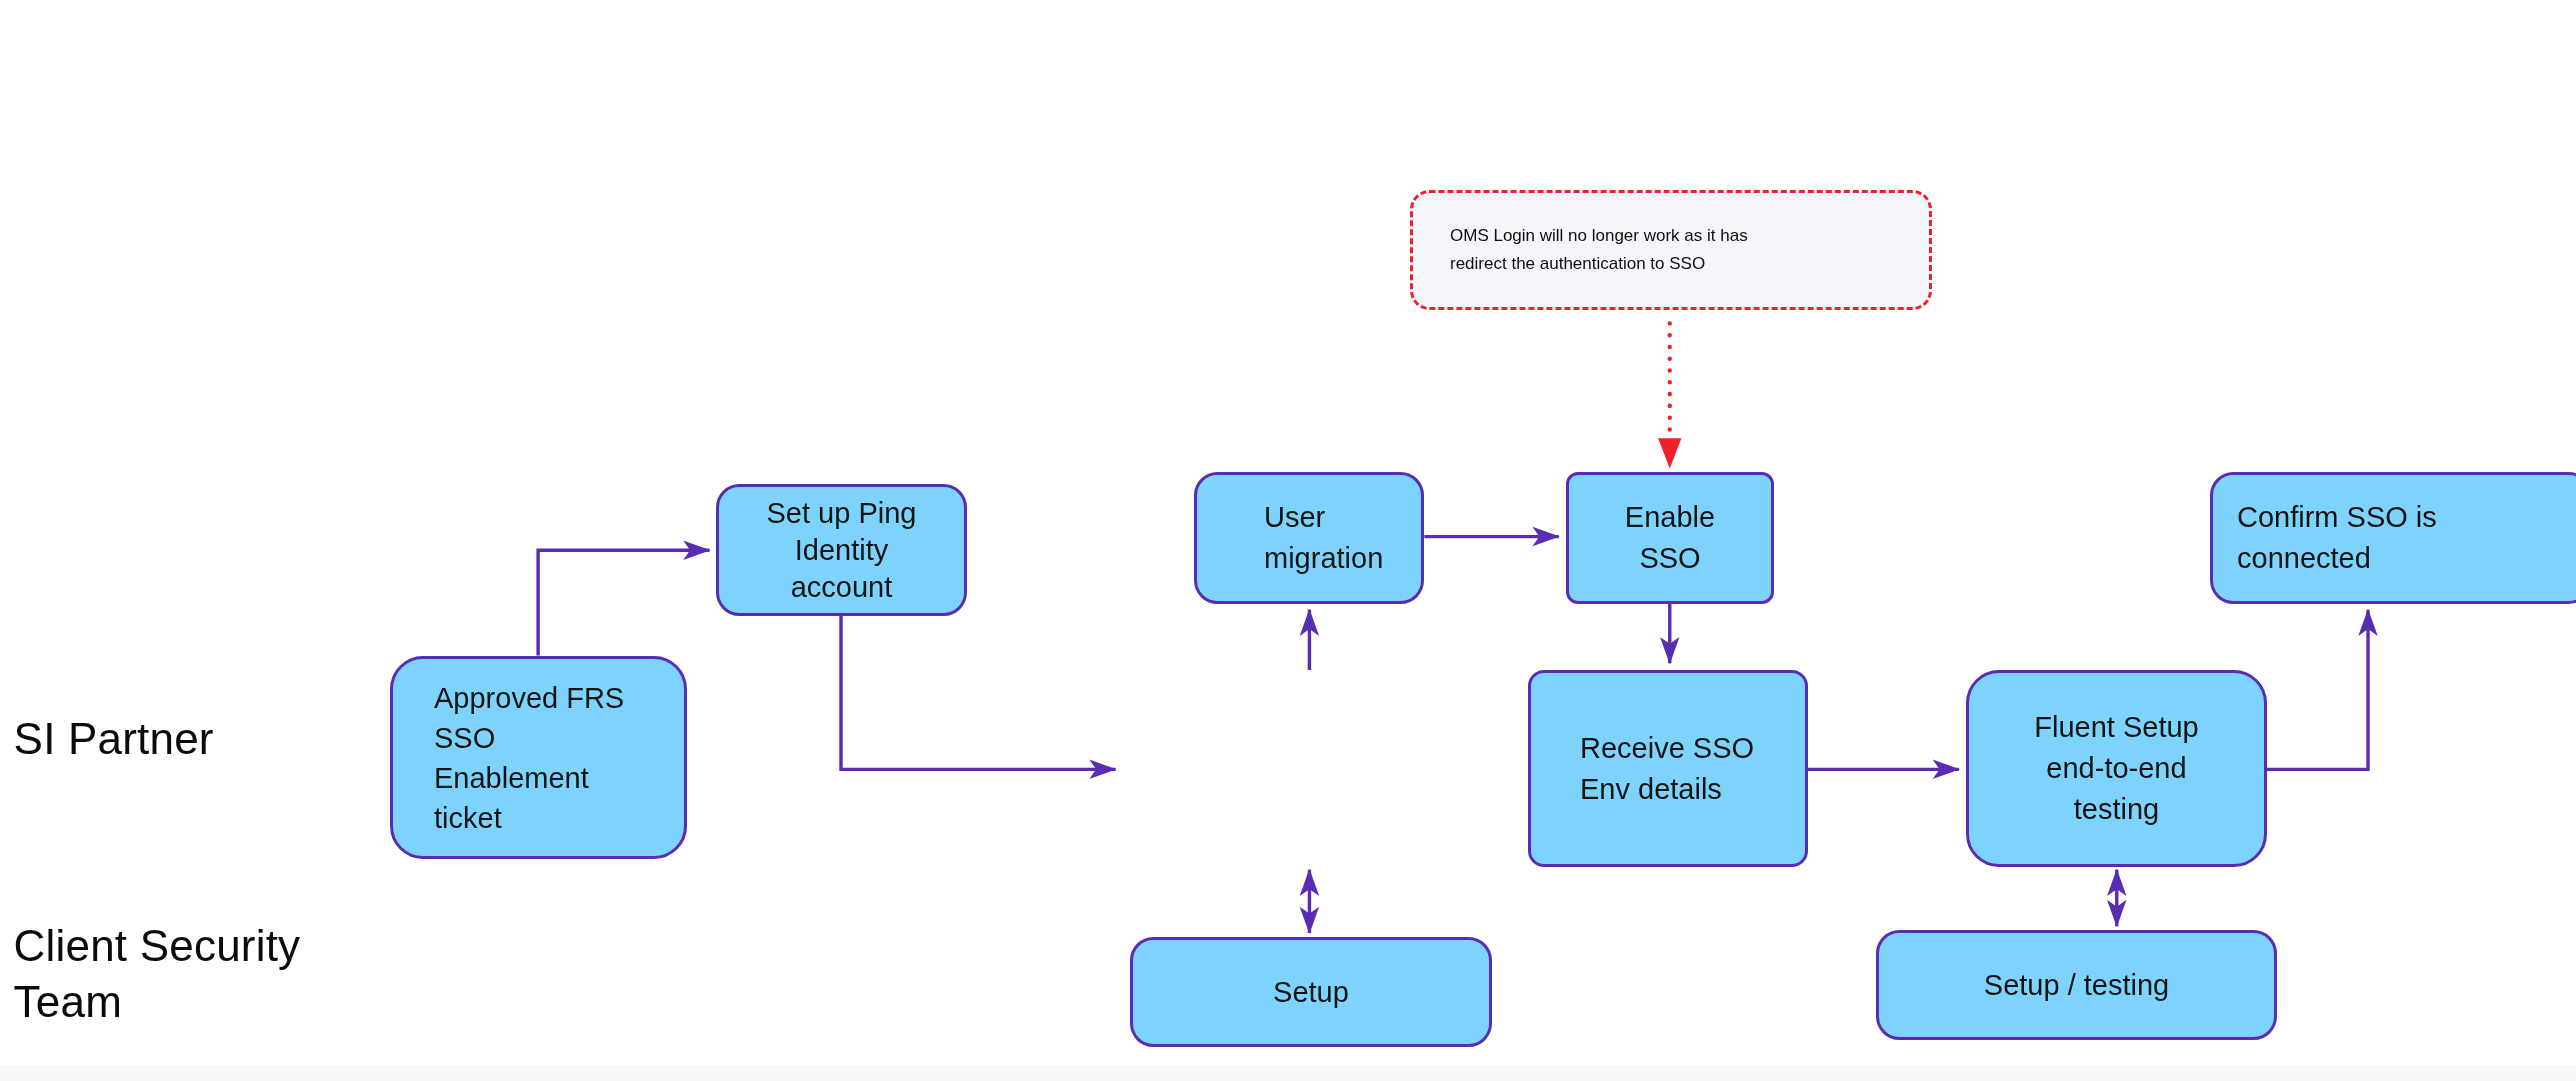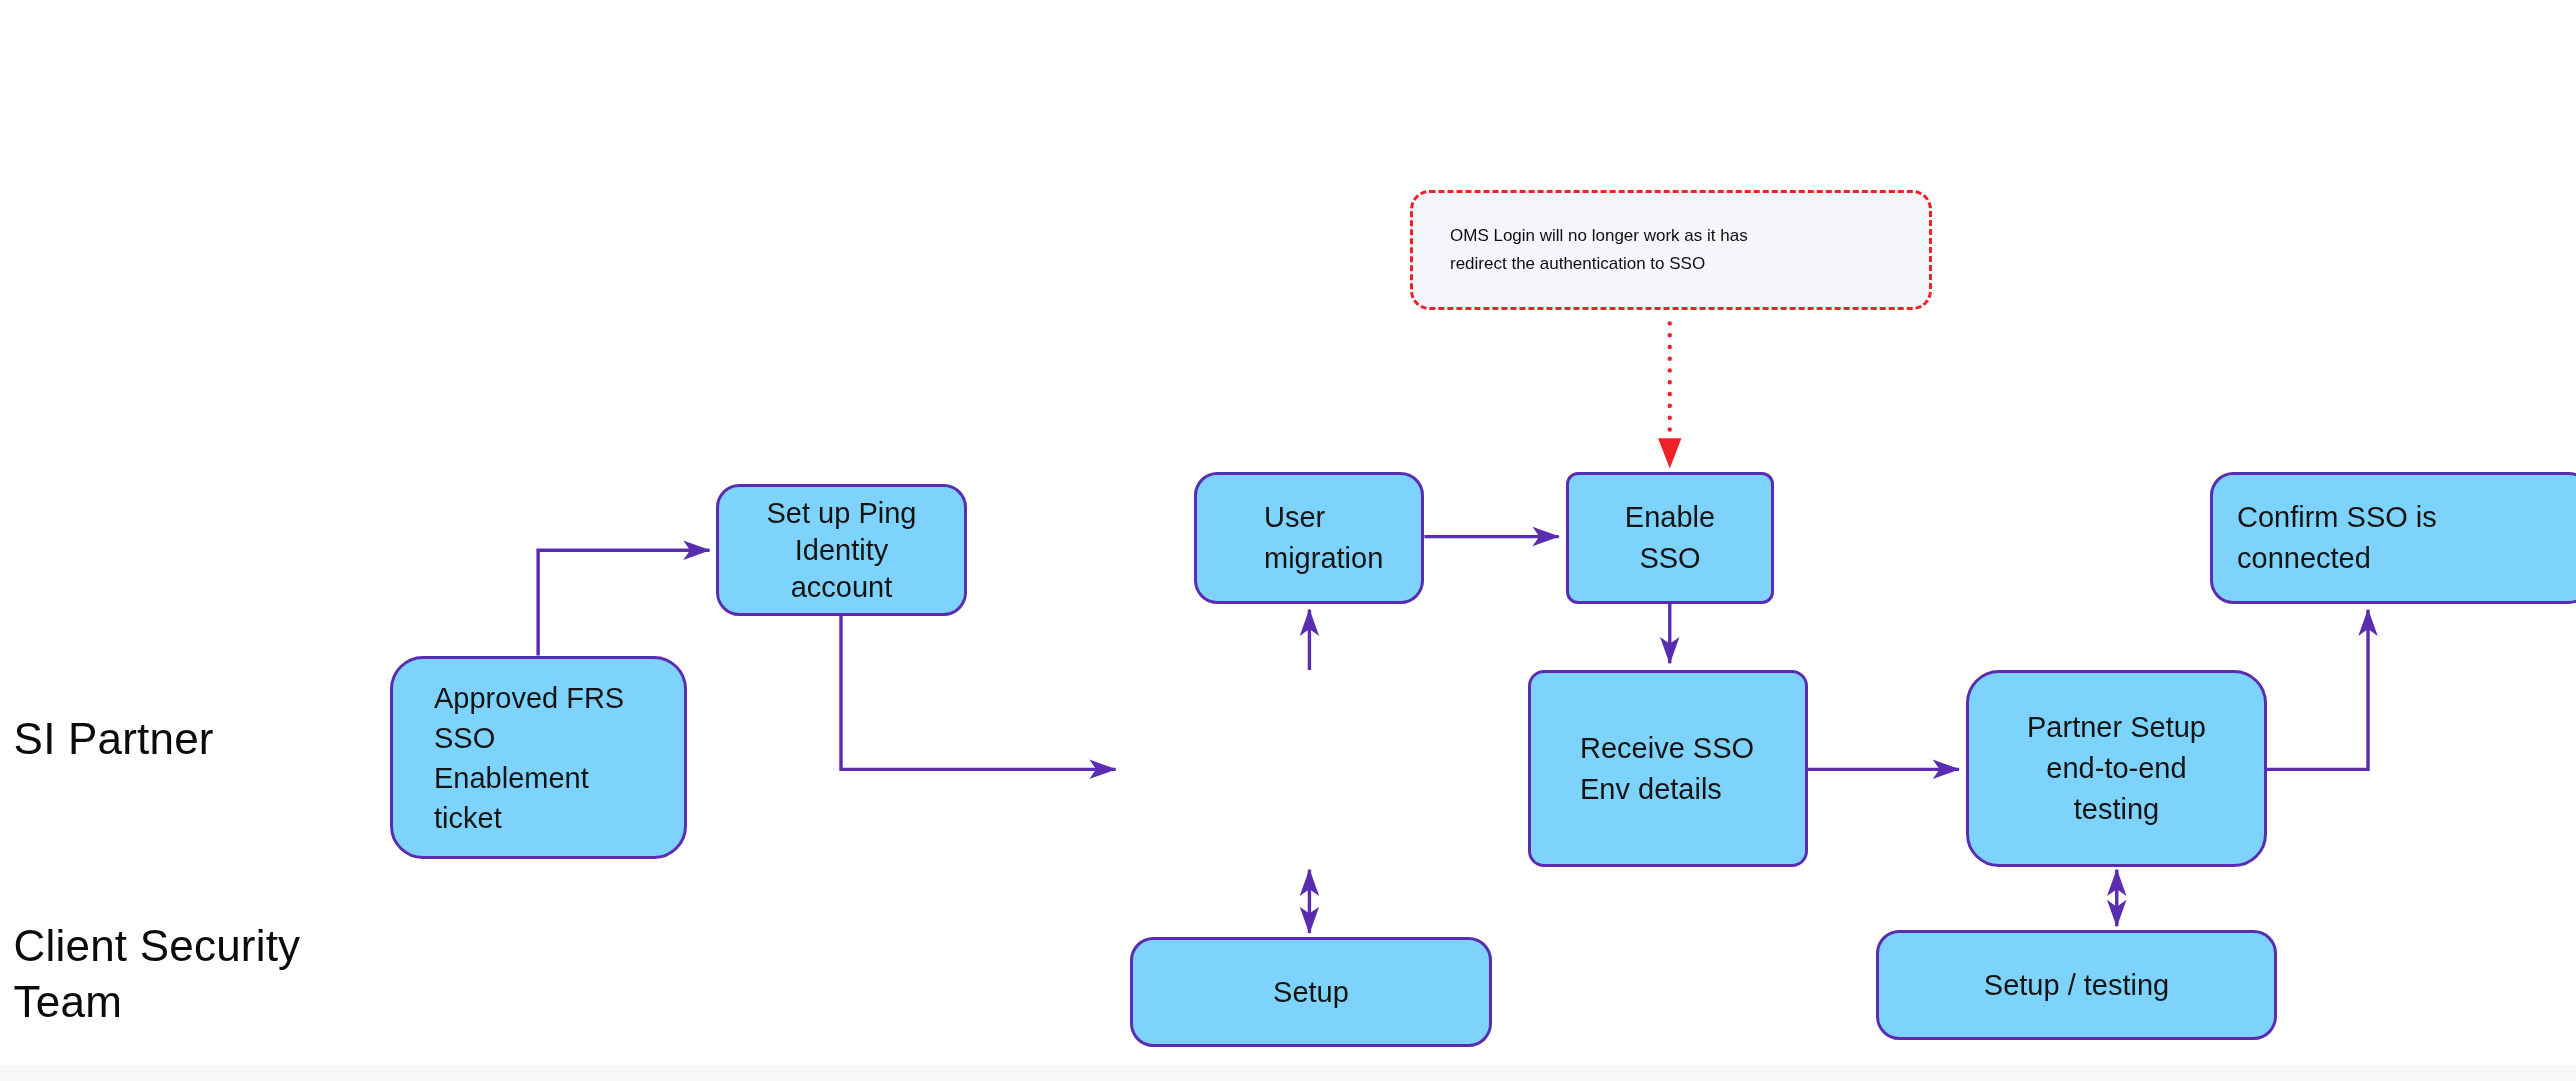--- a/index.html
+++ b/index.html
@@ -124,21 +124,21 @@
 Identity
 account</div>
   <div class="node align-left" id="node-user-migration">User
 migration</div>
   <div class="node align-center" id="node-enable-sso">Enable
 SSO</div>
   <div class="node align-left" id="node-confirm-sso">Confirm SSO is
 connected</div>
   <div class="node align-left" id="node-receive-sso">Receive SSO
 Env details</div>
-  <div class="node align-center" id="node-confirm-setup">Partner Setup
+  <div class="node align-center" id="node-confirm-setup">Fluent Setup
 end-to-end
 testing</div>
   <div class="node align-center" id="node-setup">Setup</div>
   <div class="node align-center" id="node-setup-testing">Setup / testing</div>
 
   <div id="footer-strip"></div>
 
 </div>
 
 

